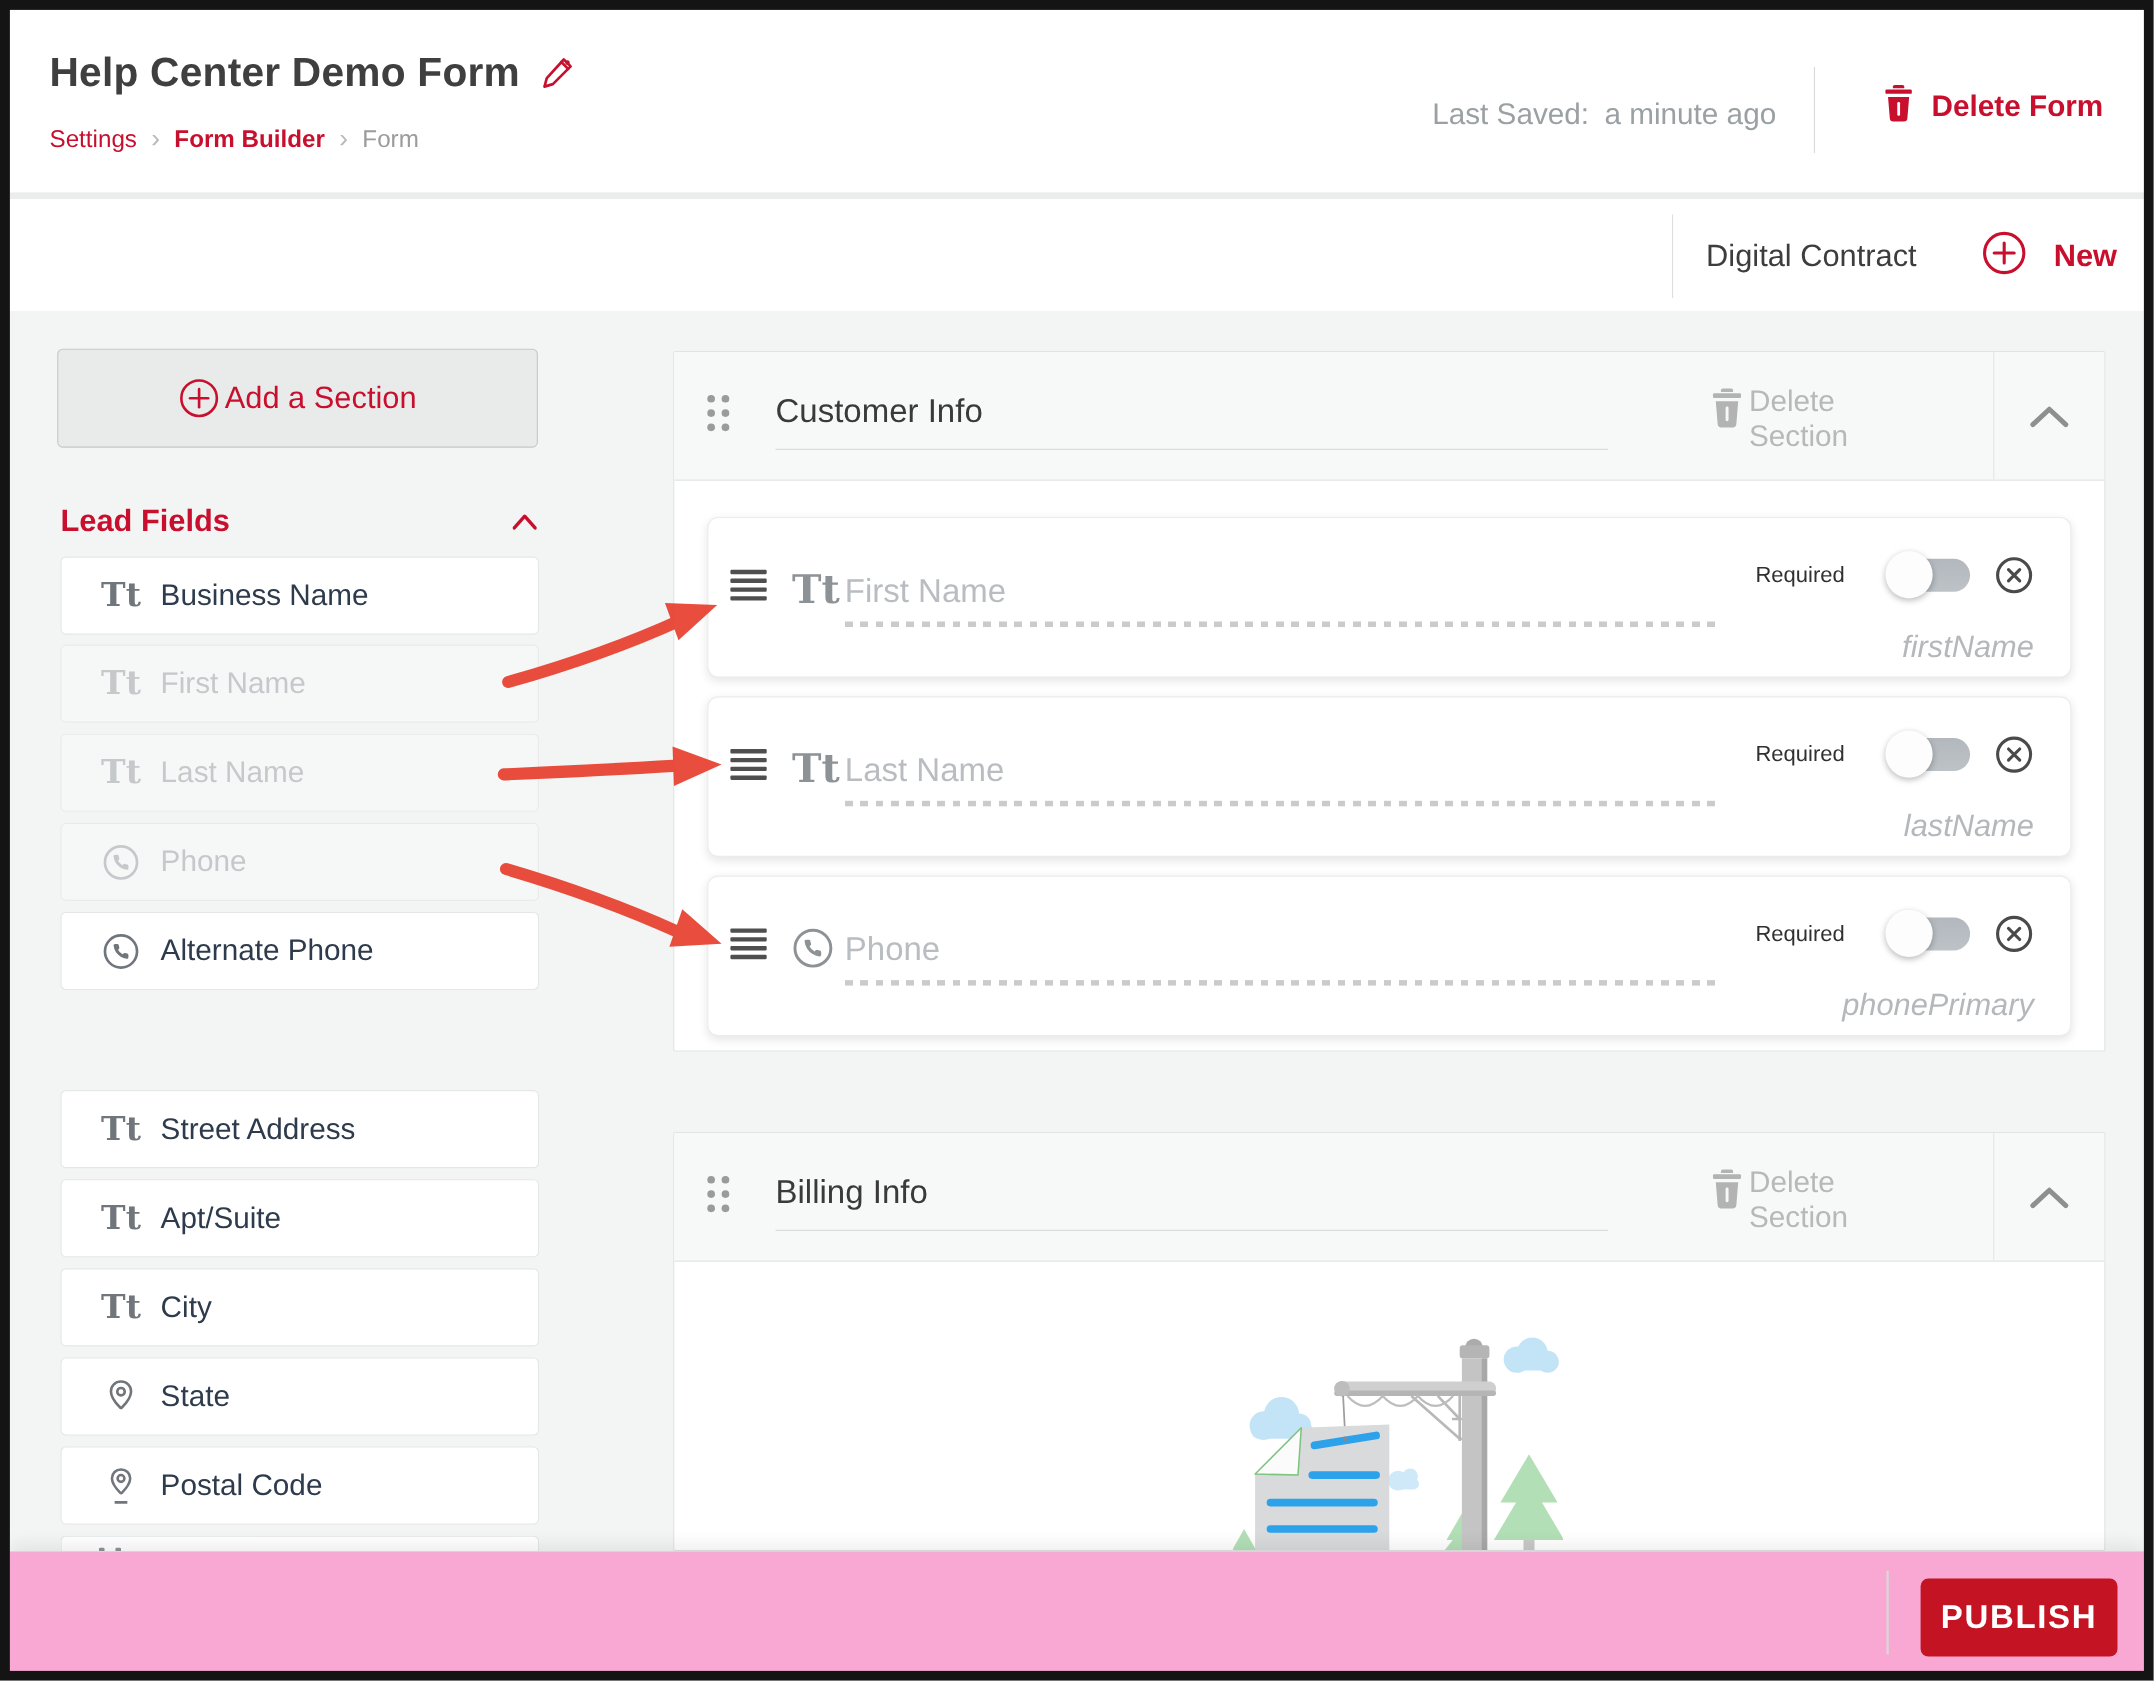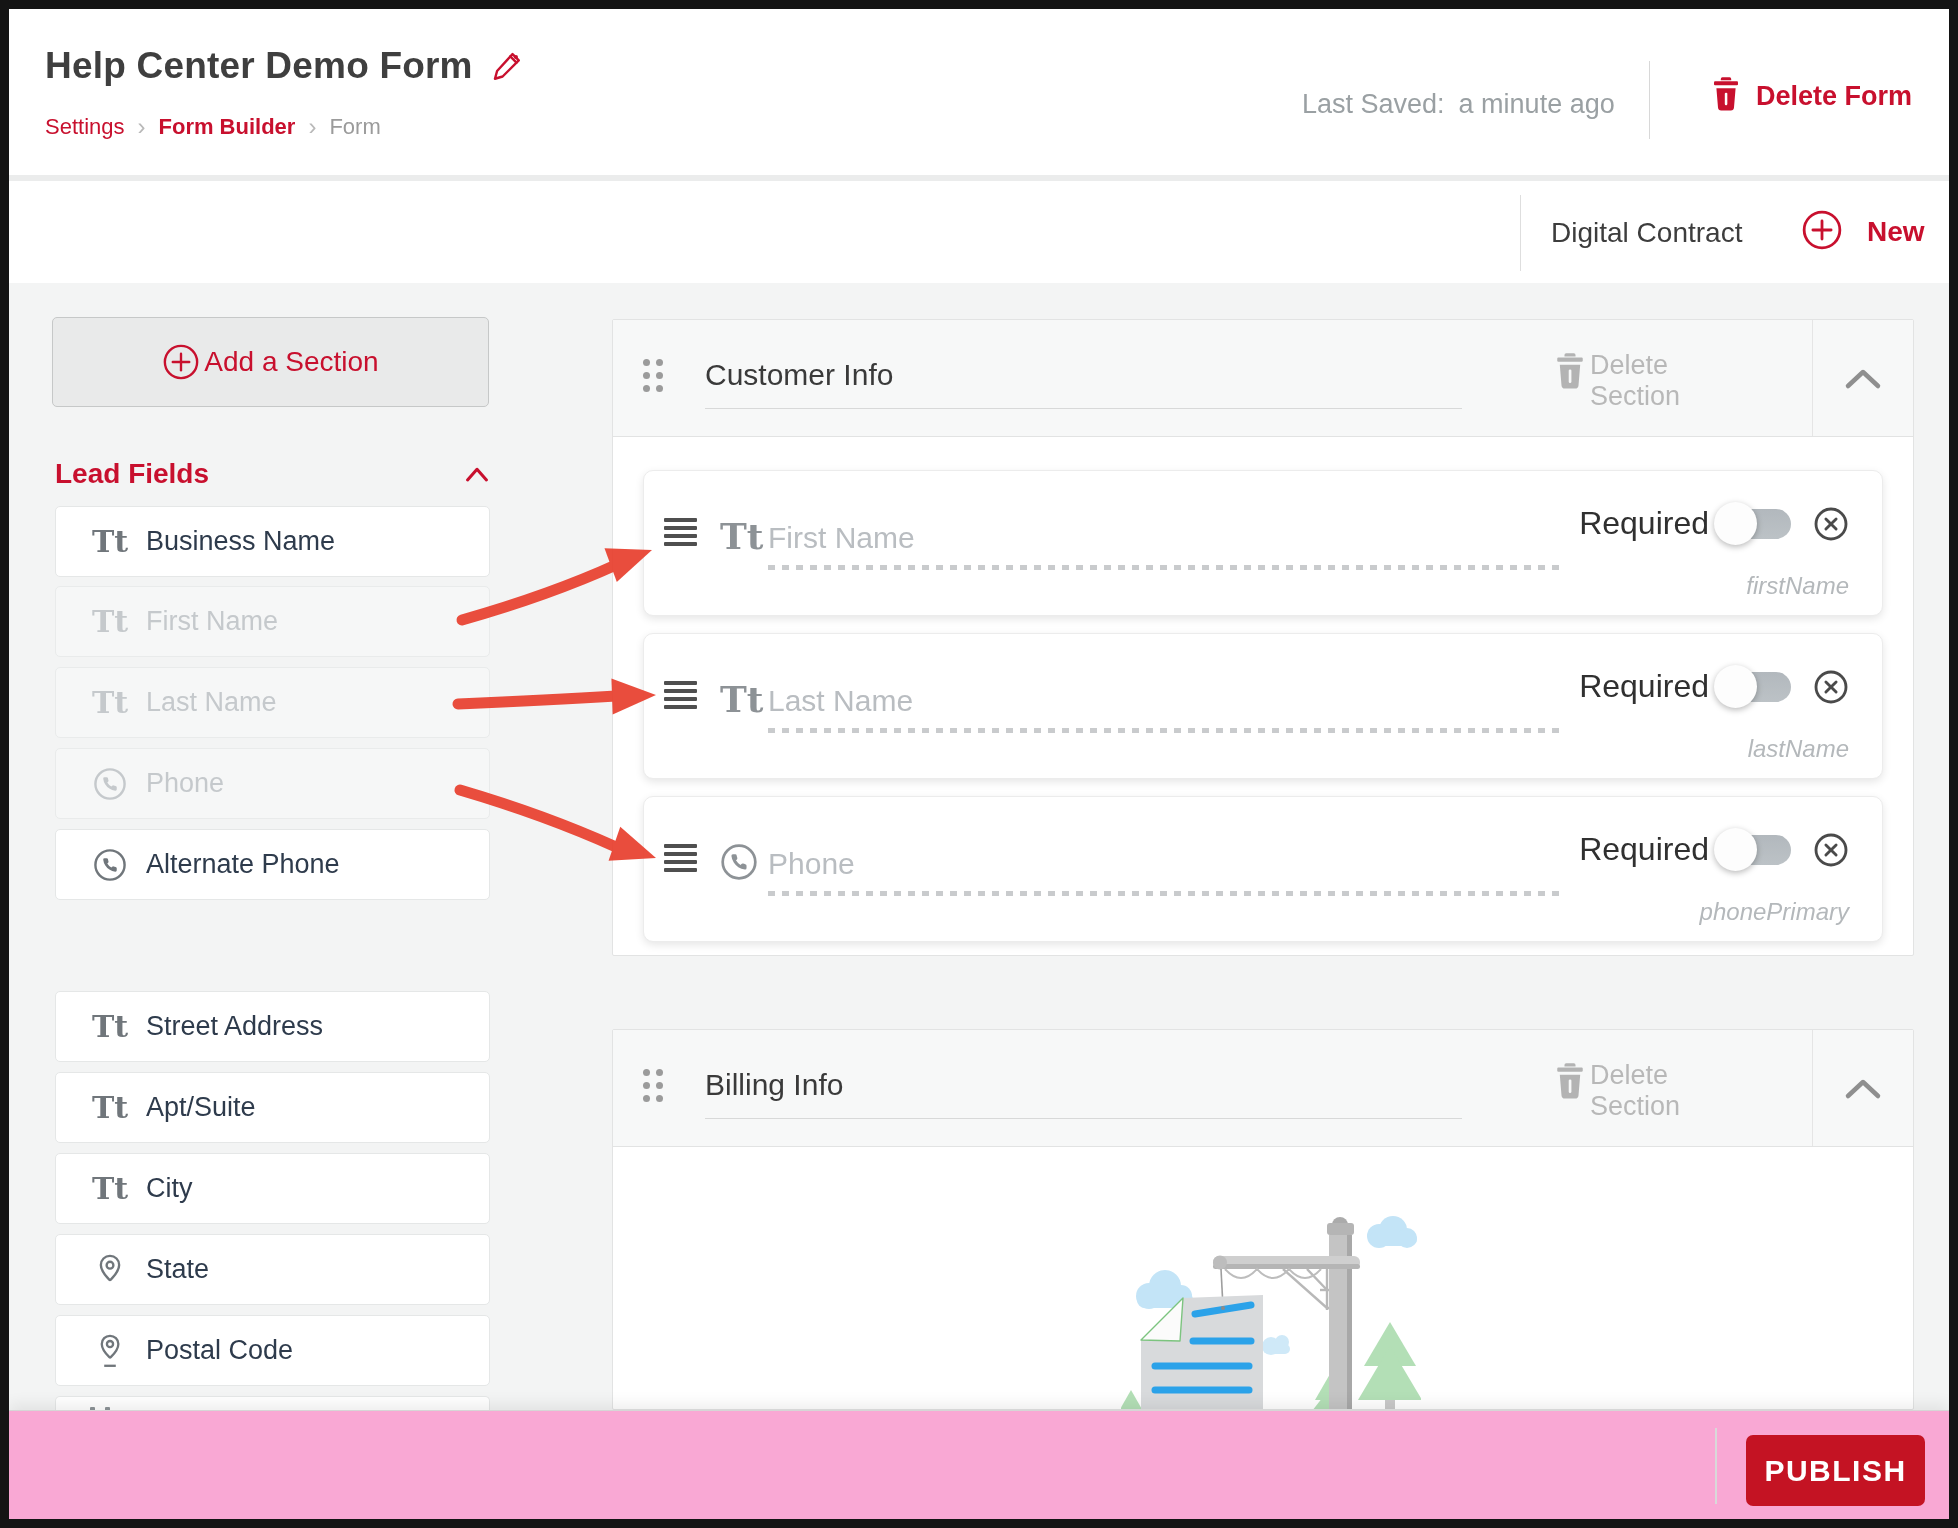--- a/index.html
+++ b/index.html
@@ -79,25 +79,25 @@
     border:1px solid #ececec;border-radius:10px;box-shadow:0 3px 9px rgba(0,0,0,.10);z-index:5;
   }
   .card-drag{position:absolute;left:20px;top:47px;display:flex;flex-direction:column;gap:4px;cursor:grab;}
   .card-drag i{width:33px;height:4px;background:#4f4f4f;border-radius:1px;}
   .field-icon{position:absolute;left:76px;top:40px;width:46px;height:50px;display:flex;align-items:center;color:#8d9296;}
   .field-icon .tt{font-family:"DejaVu Serif", serif;font-weight:600;font-size:36px;color:#8d9296;line-height:1;}
   .field-placeholder{position:absolute;left:124px;top:50px;font-size:30px;color:#b9bdc1;}
   .dotted-line{position:absolute;left:124px;top:94px;width:794px;height:5px;
     background-image:repeating-linear-gradient(90deg,#c9cbcd 0 7px,transparent 7px 14px);}
   .req-row{position:absolute;right:33px;top:34px;display:flex;align-items:center;}
-  .req-label{font-size:32px;color:#303030;margin-right:8px;text-align:right;}
+  .req-label{font-size:20px;color:#303030;margin-right:40px;text-align:right;}
   .toggle{position:relative;width:74px;height:30px;border-radius:15px;background:linear-gradient(#b2b8bd,#bcc2c6);margin-right:22px;cursor:pointer;}
   .toggle .knob{position:absolute;left:-3px;top:-7px;width:43px;height:43px;border-radius:50%;background:#fdfdfd;box-shadow:0 2px 6px rgba(0,0,0,.28);}
   .x-btn{width:36px;height:36px;cursor:pointer;}
-  .field-key{position:absolute;right:33px;top:101px;font-size:24px;font-style:italic;color:#b4b8bb;}
+  .field-key{position:absolute;right:33px;top:101px;font-size:28px;font-style:italic;color:#b4b8bb;}
 
   
   .arrows{position:absolute;left:430px;top:500px;width:270px;height:400px;z-index:20;pointer-events:none;}
 
   
   .illus{position:absolute;left:508px;top:184px;}
 
   
   .footer-bar{position:absolute;left:9px;top:1410px;right:9px;height:109px;background:#f9a8d4;border-top:1px solid #d6d6d6;box-shadow:0 -6px 14px rgba(0,0,0,.07);z-index:30;}
   .footer-divider{position:absolute;left:1706px;top:17px;width:2px;height:76px;background:#d9d9d9;}

